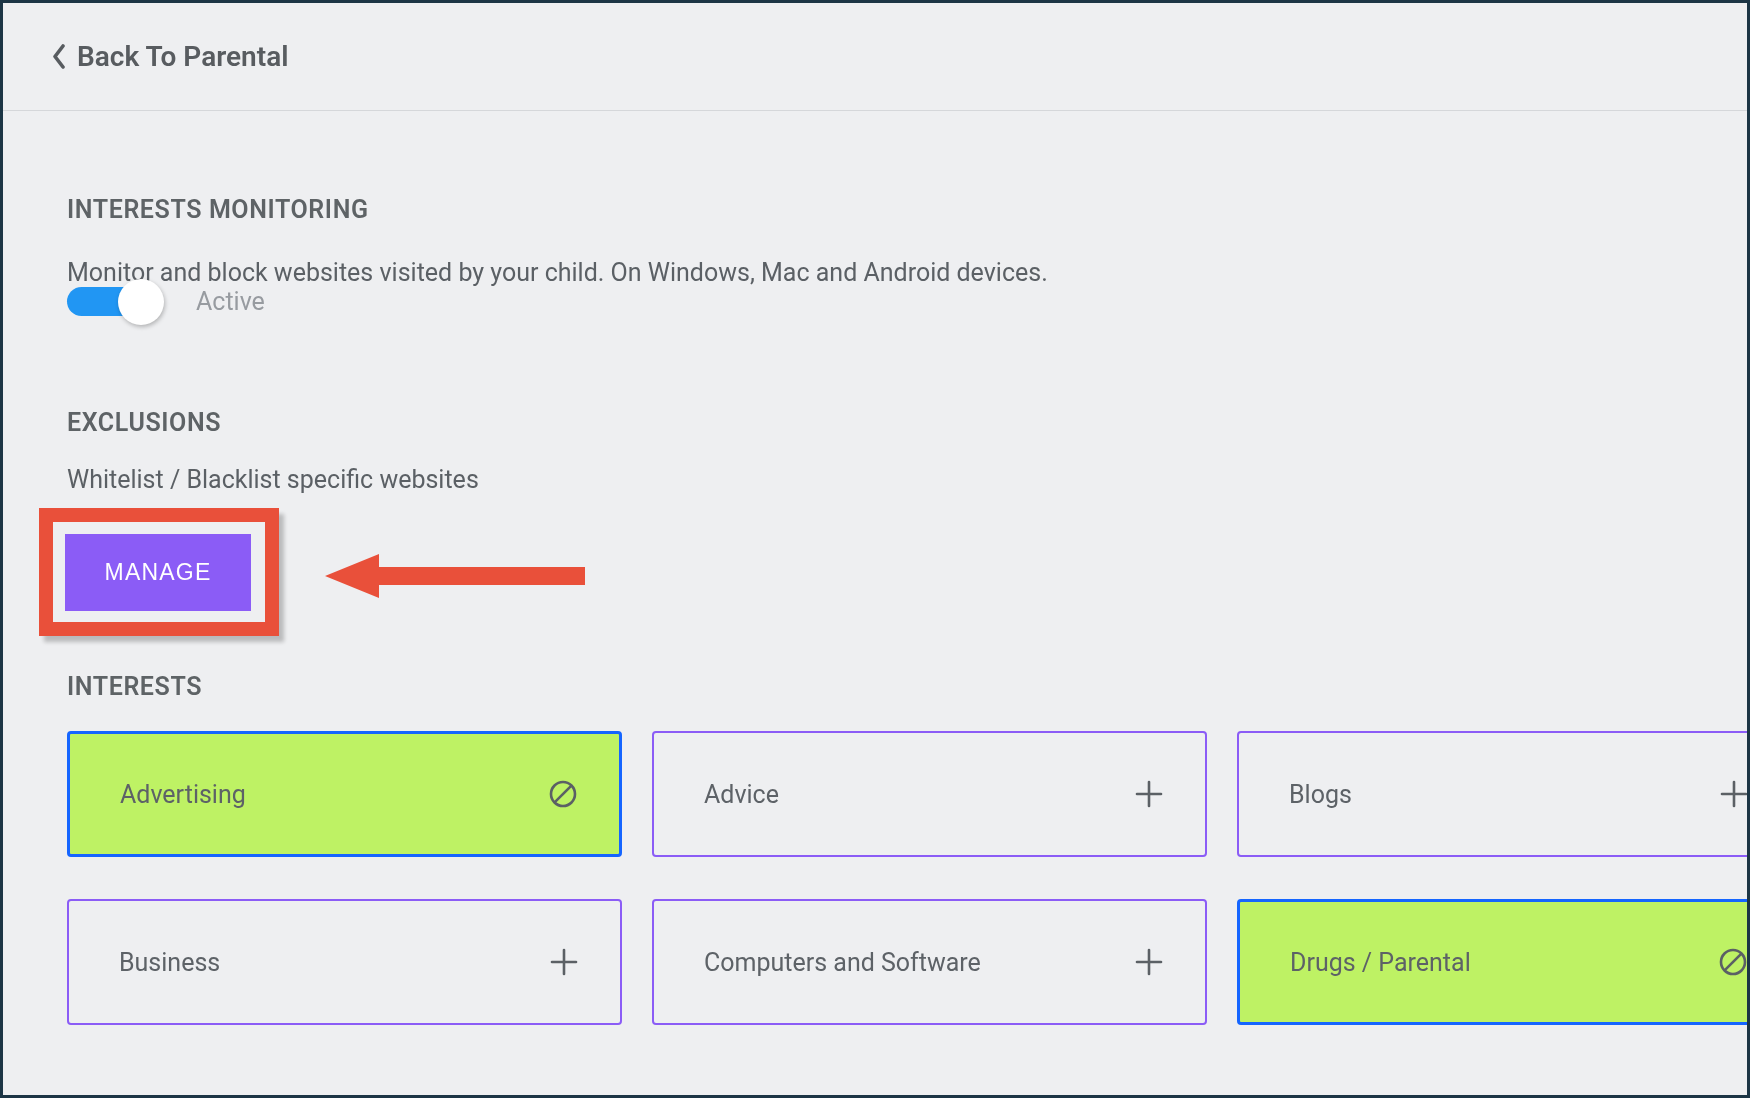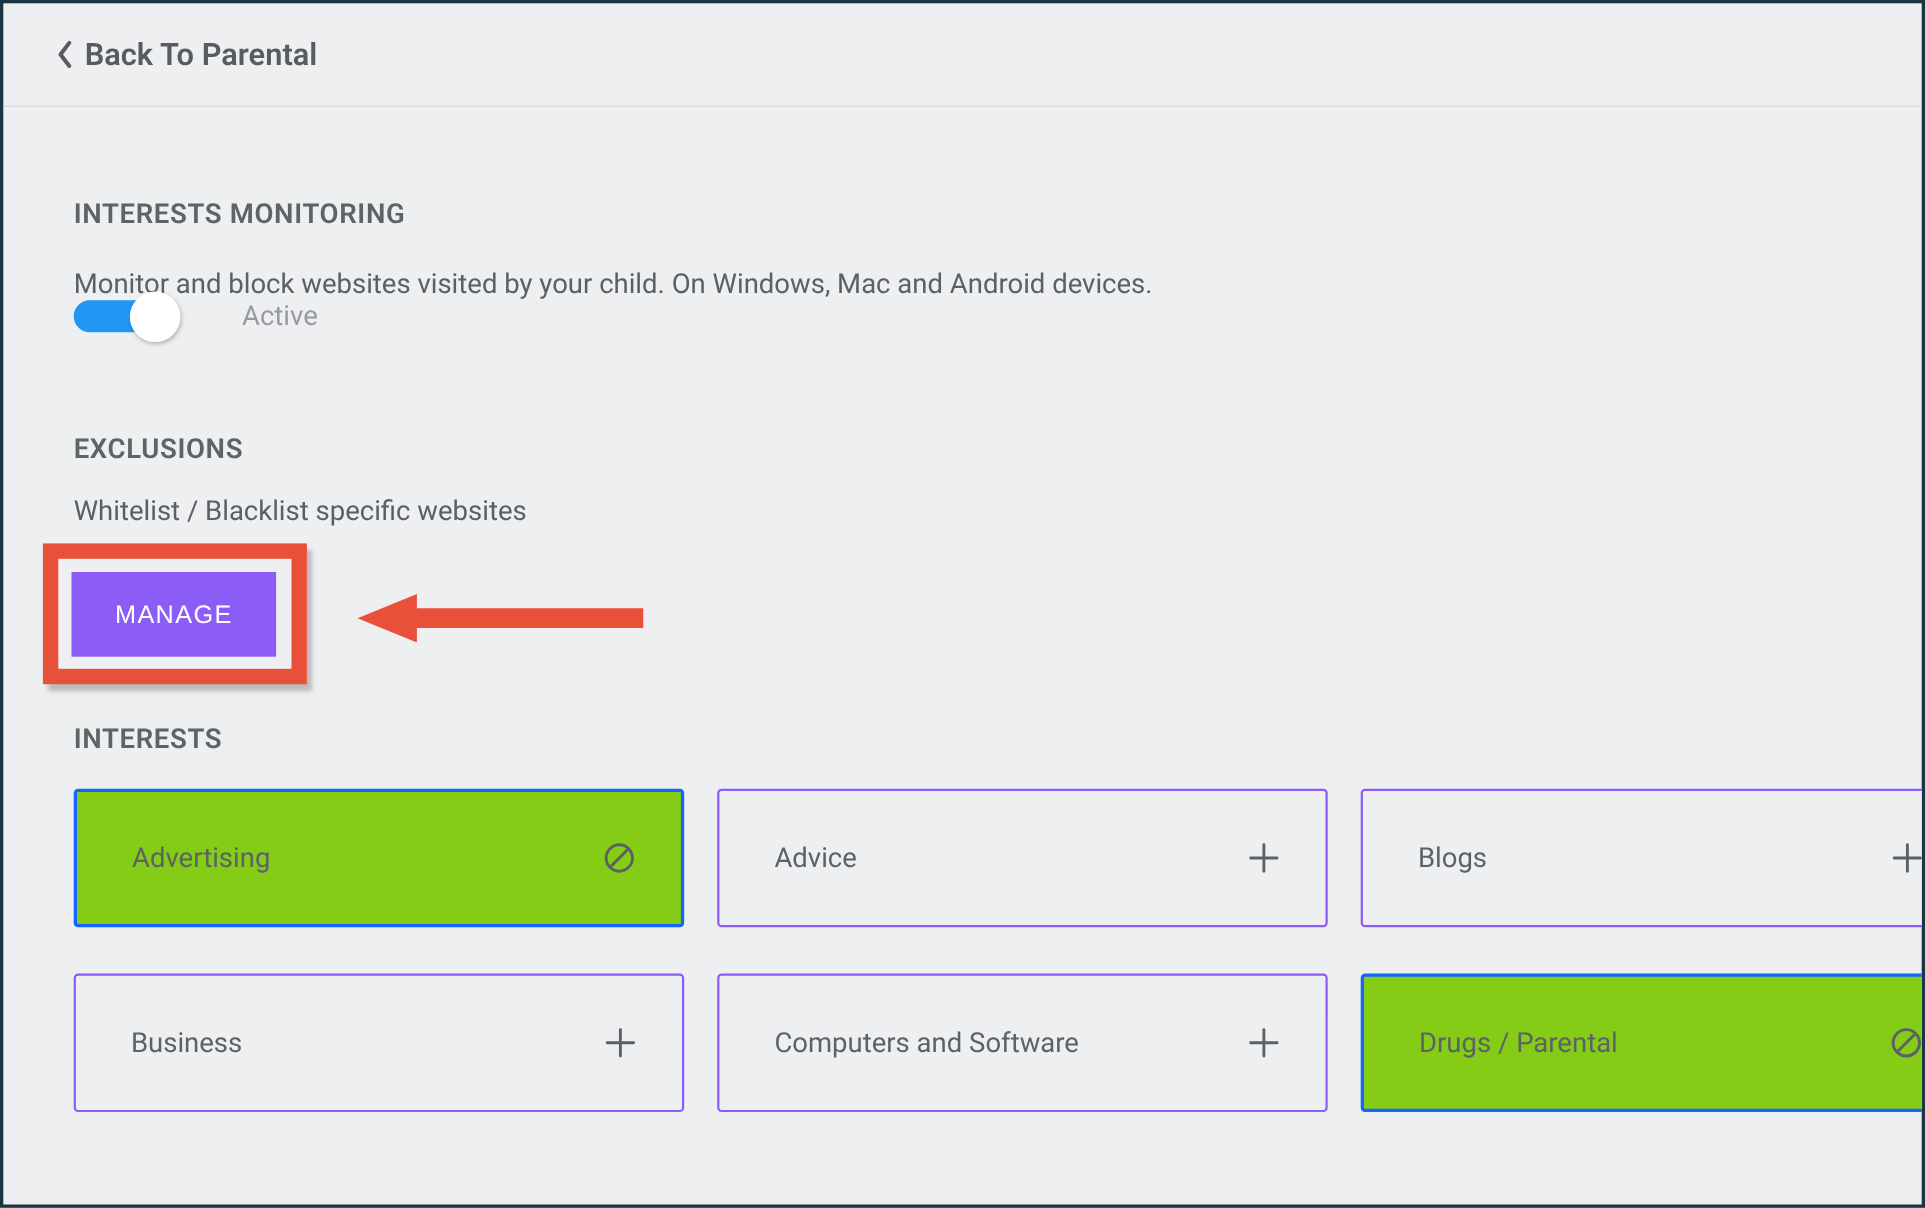--- a/index.html
+++ b/index.html
@@ -11,21 +11,21 @@
   .frame {
     width: 1750px;
     height: 1098px;
     background: #eeeff1;
     border: 3px solid #1c3545;
     position: relative;
     overflow: hidden;
     transform-origin: top left;
   }
   .header {
-    height: 94px;
+    height: 108px;
     border-bottom: 1px solid #d5d7da;
     display: flex;
     align-items: center;
     padding: 0 48px;
   }
   .back-link {
     display: flex;
     align-items: center;
     gap: 10px;
     color: #585c60;
@@ -45,21 +45,21 @@
     font-weight: 600;
     letter-spacing: 0.6px;
     margin: 24px 0 34px;
   }
   .section-desc {
     color: #5b6065;
     font-size: 25px;
     font-weight: 400;
   }
 
-  .toggle-row { display:flex; align-items:center; gap: 64px; margin-bottom: 92px; }
+  .toggle-row { display:flex; align-items:center; gap: 40px; margin-bottom: 92px; }
   .toggle {
     position: relative;
     width: 89px; height: 29px;
     background: #2196f3;
     border-radius: 999px;
     cursor: pointer;
   }
   .toggle .knob {
     position: absolute;
     top: 50%; transform: translateY(-50%);
@@ -110,21 +110,21 @@
     height: 126px;
     border: 2px solid #8b5cf6;
     background: #eeeff1;
     border-radius: 4px;
     display:flex; align-items:center; justify-content:space-between;
     padding: 0 40px 0 50px;
     cursor: pointer;
   }
   .tile.selected {
     border: 3px solid #1565ff;
-    background: #84cc16;
+    background: #bef264;
   }
   .tile .label { color:#5d6267; font-size:25px; }
   .tile .action-icon { width:32px; height:32px; display:flex; align-items:center; justify-content:center; }
   .tile .plus { color:#5b6065; }
   .tile .plus svg line { stroke:#5b6065; stroke-width:2.6; stroke-linecap:round; }
   .tile .block svg circle, .tile .block svg line { stroke:#5b6065; stroke-width:2.6; fill:none; }
 </style>
 </head>
 <body>
 

